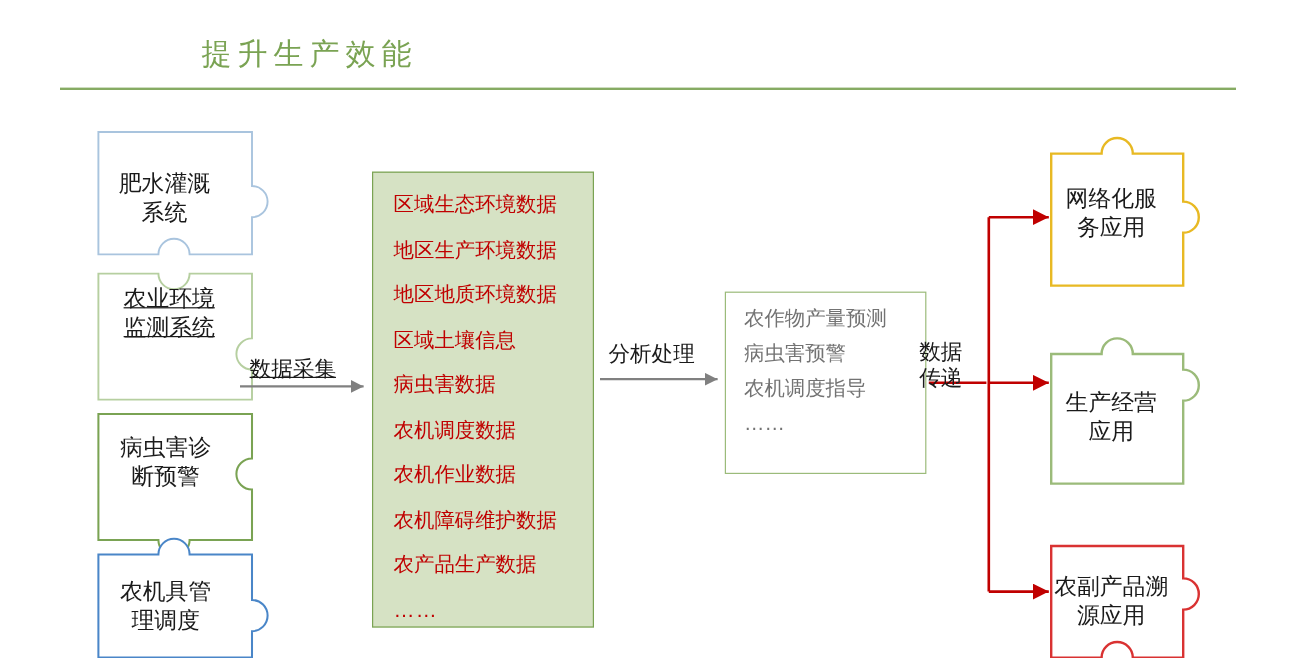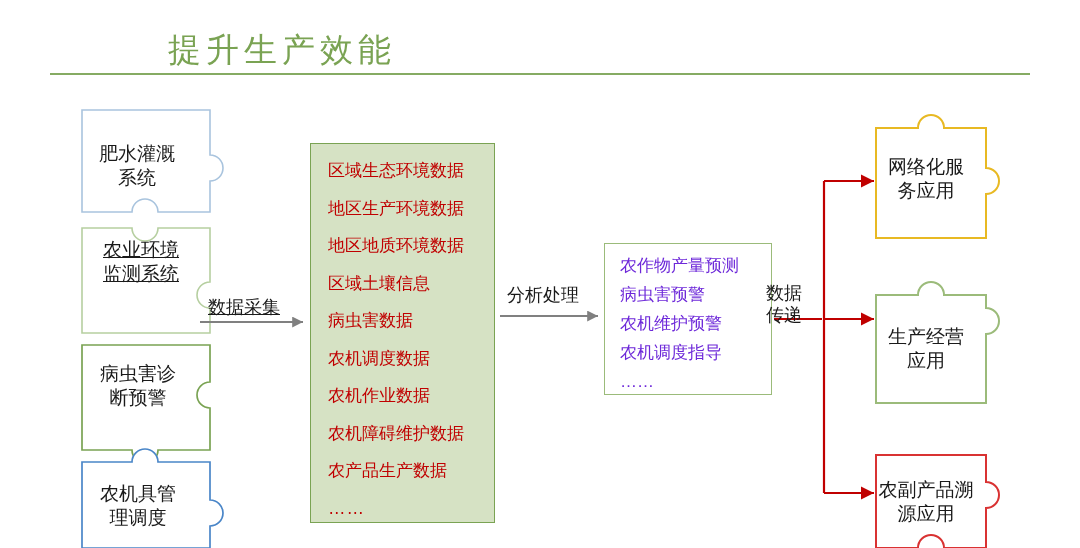--- a/index.html
+++ b/index.html
@@ -10,21 +10,21 @@
     overflow:hidden;
     position:relative;
   }
   #stage{position:absolute;left:0;top:0;width:1080px;height:548px;}
 
   .abs{position:absolute;}
 
   
   #page-title{
     left:168px; top:28px;
-    font-size:33px;
+    font-size:25px;
     letter-spacing:5px;
     color:#7aa353;
     font-weight:400;
     white-space:nowrap;
   }
   #title-rule{
     left:50px; top:73px; width:980px; height:2px;
     background:#86ab63;
   }
 
@@ -69,21 +69,21 @@
     left:604px; top:243px; width:168px; height:152px;
     background:#ffffff;
     border:1.4px solid #9bbb7a;
     box-sizing:border-box;
   }
   #output-list{
     position:absolute;
     left:612px; top:251px; width:160px;
   }
   #output-list .oitem{
-    color:#6d28d9;
+    color:#737373;
     font-size:17px;
     line-height:1.0;
     height:29px;
     display:flex;align-items:center;
     padding-left:8px;
     white-space:nowrap;
   }
 
   
   .conn-label{
@@ -212,21 +212,20 @@
     <div class="ditem">农机作业数据</div>
     <div class="ditem">农机障碍维护数据</div>
     <div class="ditem">农产品生产数据</div>
     <div class="ditem dots">……</div>
   </div>
 
   <div class="abs" id="output-box"></div>
   <div id="output-list">
     <div class="oitem">农作物产量预测</div>
     <div class="oitem">病虫害预警</div>
-    <div class="oitem">农机维护预警</div>
     <div class="oitem">农机调度指导</div>
     <div class="oitem">……</div>
   </div>
 
   <div class="conn-label" id="label-collect">数据采集</div>
   <div class="conn-label" id="label-analyze">分析处理</div>
   <div class="conn-label" id="label-transfer">数据
 传递</div>
 
   <div class="boxtext piece-label" style="left:876px;top:155px;width:100px;">网络化服

